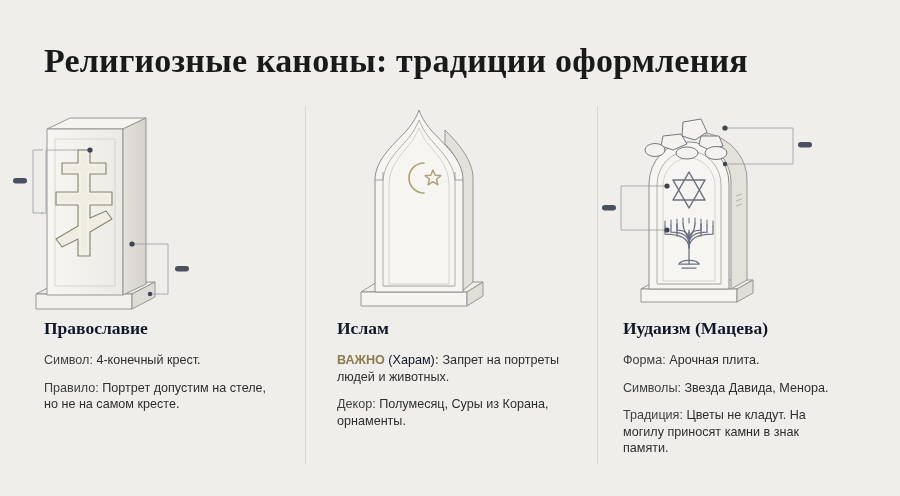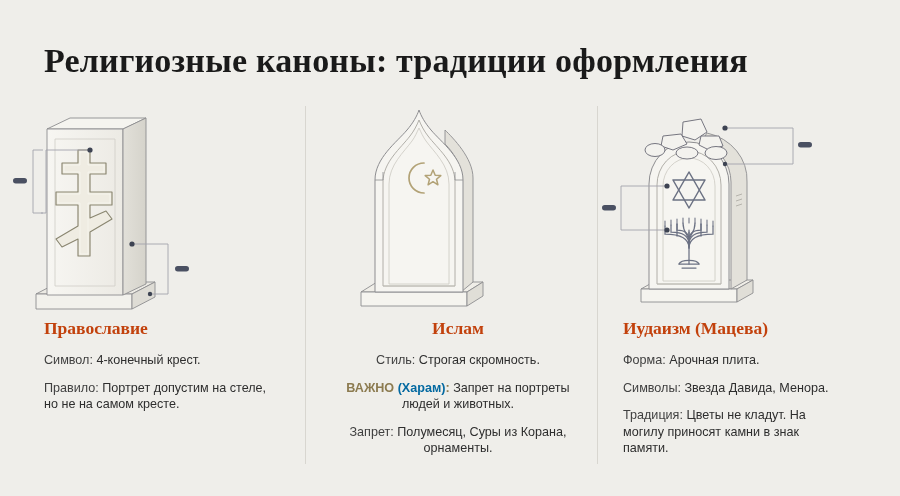--- a/index.html
+++ b/index.html
@@ -68,44 +68,44 @@
   .art svg { display: block; }
 
   
   .textblock {
     position: absolute;
     left: 0;
     top: 212px;
     width: 100%;
     padding: 0 22px 0 44px;
   }
-  .col.c2 .textblock { padding-left: 32px; padding-right: 18px; text-align: center; }
+  .col.c2 .textblock { padding-left: 32px; padding-right: 18px; }
   .col.c3 .textblock { padding-left: 26px; padding-right: 14px; }
 
   .religion-name {
     font-family: "Liberation Serif", serif;
     font-weight: bold;
     font-size: 17.5px;
-    color: #c2410c;
+    color: #0f172a;
     margin-bottom: 13px;
     white-space: nowrap;
   }
 
   .fact {
     font-size: 12.6px;
     line-height: 16.5px;
     color: #2e2e2e;
     margin-bottom: 11px;
   }
   .fact .lbl {
     color: #404040;
     font-weight: normal;
   }
   .fact.important .lbl { color: #8c7b50; font-weight: bold; }
-  .fact.important .lbl .paren { font-weight: bold; color: #0369a1; }
+  .fact.important .lbl .paren { font-weight: normal; color: #0f172a; }
 </style>
 </head>
 <body>
 
 <h1 class="page-title">Религиозные каноны: традиции оформления</h1>
 
 <div class="divider d1"></div>
 <div class="divider d2"></div>
 
 <div class="columns">
@@ -222,32 +222,28 @@
           <path d="M119,57 A15,15 0 1,0 119,87 A12,12 0 1,1 119,57 Z" fill="none" stroke="#b2a276" stroke-width="1.7" stroke-linejoin="round"></path>
           <path d="M128,64 L130.2,69.2 L135.8,69.6 L131.5,73.3 L132.9,78.8
                    L128,75.7 L123.1,78.8 L124.5,73.3 L120.2,69.6 L125.8,69.2 Z" fill="none" stroke="#b2a276" stroke-width="1.5" stroke-linejoin="round"></path>
         </g>
       </svg>
     </div>
 
     <div class="textblock">
       <h2 class="religion-name">Ислам</h2>
 
-      <p class="fact">
-        <span class="lbl">Стиль:</span>
-        <span>Строгая скромность.</span>
-      </p>
 
       <p class="fact important">
         <span class="lbl"><span>ВАЖНО</span> <span class="paren">(Харам)</span><span>:</span></span>
         <span>Запрет на портреты людей и животных.</span>
       </p>
 
       <p class="fact">
-        <span class="lbl">Запрет:</span>
+        <span class="lbl">Декор:</span>
         <span>Полумесяц, Суры из Корана, орнаменты.</span>
       </p>
     </div>
   </section>
 
   <section class="col c3">
 
     <div class="art">
       <svg width="303" height="212" viewBox="0 0 303 212" aria-hidden="true">
 

